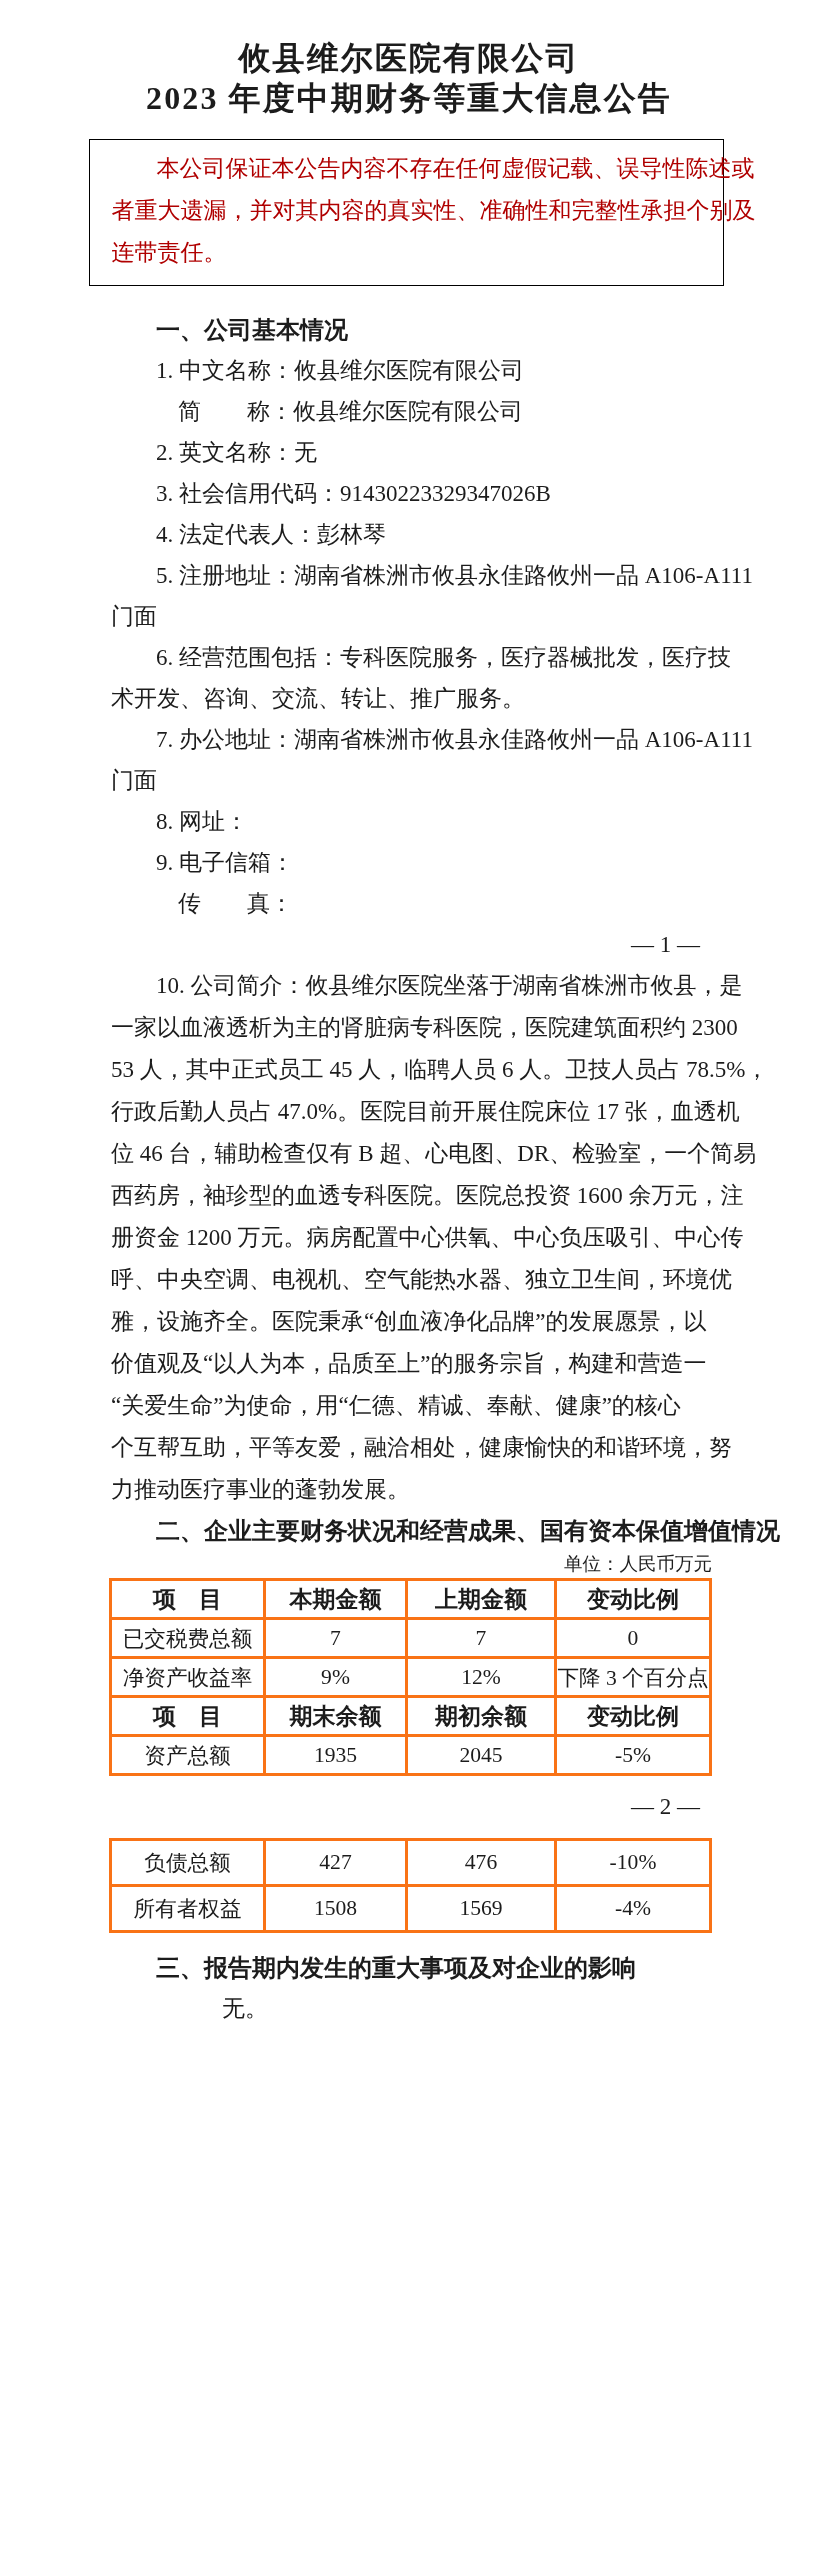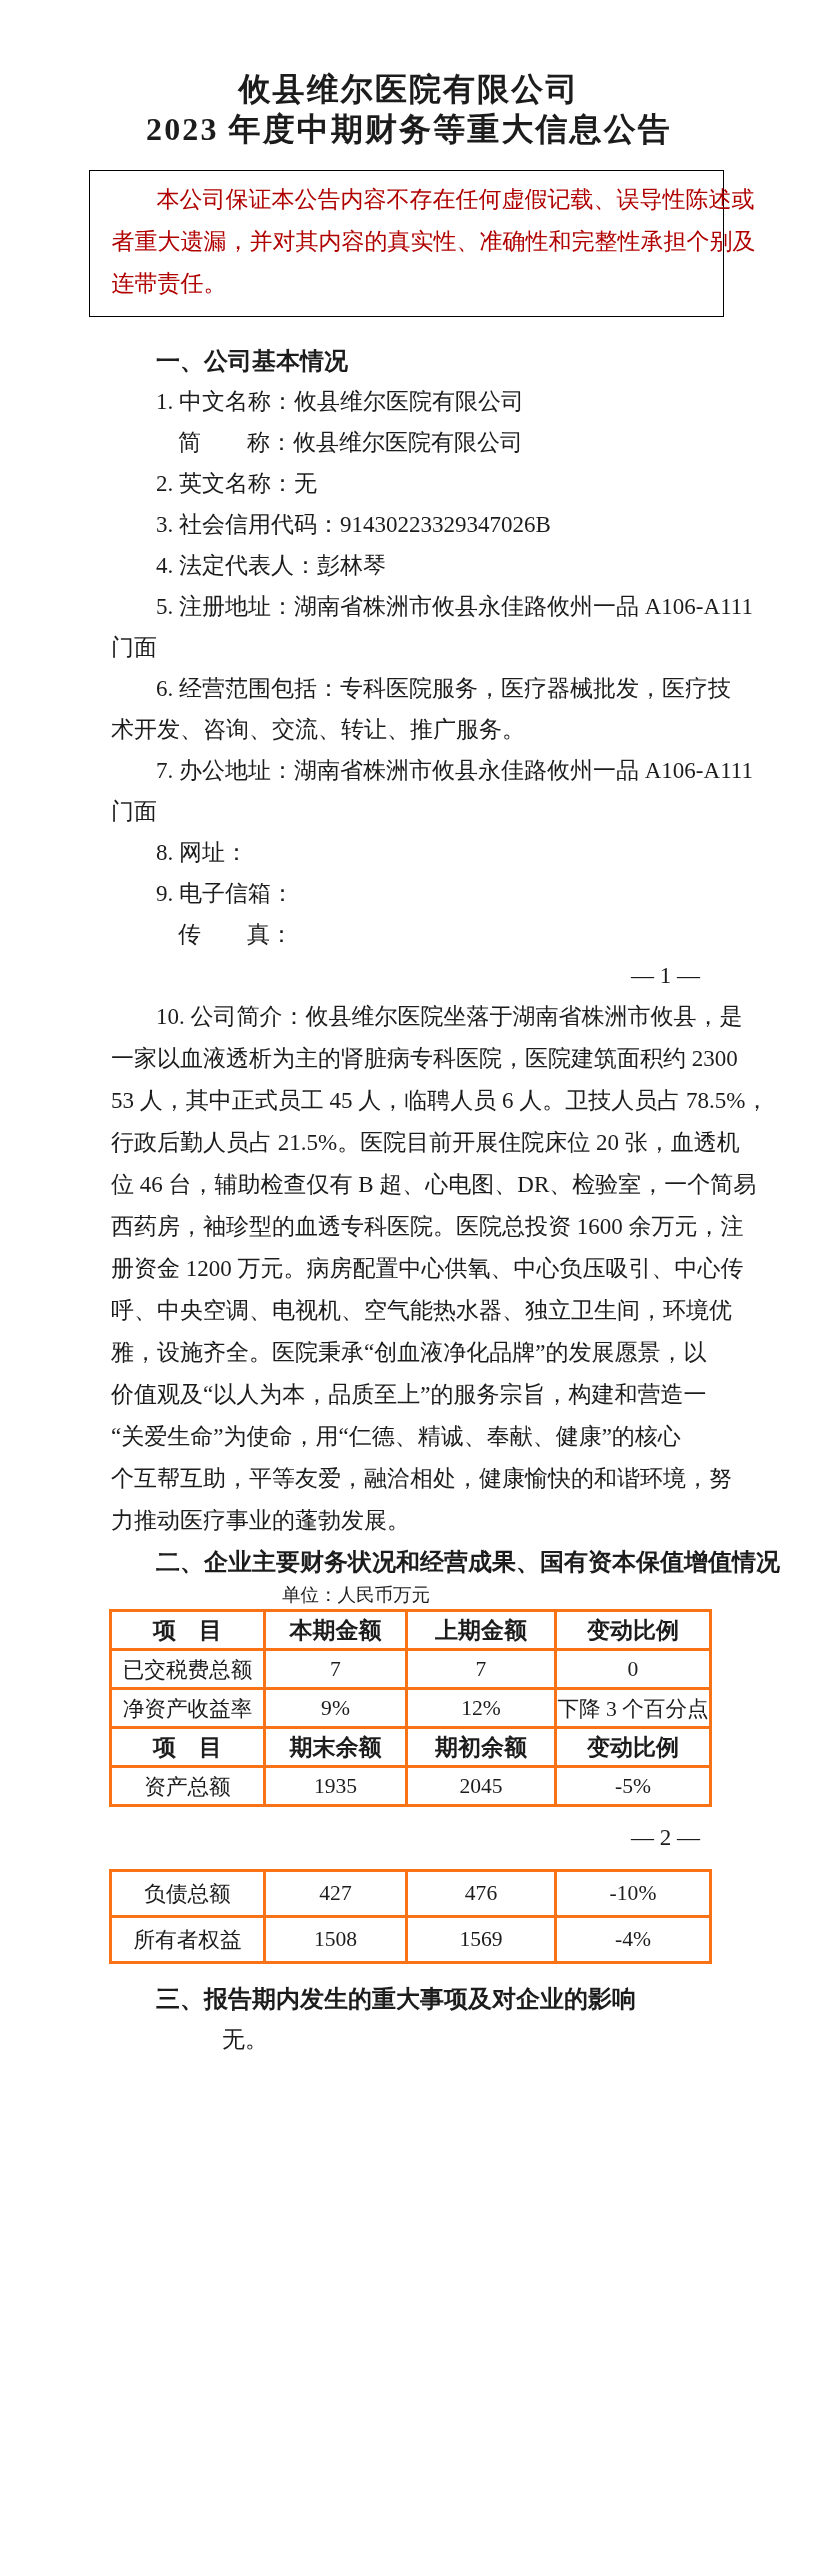--- a/index.html
+++ b/index.html
@@ -14,21 +14,21 @@
     overflow:hidden;
   }
   .title{
     text-align:center;
     font-weight:bold;
     font-size:32px;
     line-height:40px;
     letter-spacing:2.1px;
     white-space:nowrap;
   }
-  .title-first{padding-top:69px;}
+  .title-first{padding-top:38px;}
   .disclaimer{
     box-sizing:border-box;
     margin:20.6px 93px 0 89px;
     width:635px;
     border:1.5px solid #000000;
     padding:8.2px 21.6px 11.3px 21.6px;
     color:#b00000;
     line-height:42px;
     font-size:23px;
   }
@@ -50,21 +50,21 @@
     text-align:right;
     padding-right:118px;
     height:41px;
     line-height:41px;
     white-space:nowrap;
   }
   .profile-block{margin-left:111px;}
   .profile-block .line{height:42px;line-height:42px;}
   .sec2{margin-top:0;}
   .unit-note{
-    text-align:center;
+    text-align:right;
     padding-right:106px;
     font-size:18.5px;
     height:27px;
     line-height:27px;
     white-space:nowrap;
   }
   table.fin{
     border-collapse:collapse;
     margin-left:109px;
     width:588px;
@@ -123,21 +123,21 @@
     <div class="line indent">9. 电子信箱：</div>
     <div class="line indent2">传　　真：</div>
   </div>
 
   <div class="pagenum">— 1 —</div>
 
   <div class="profile-block">
     <div class="line indent">10. 公司简介：攸县维尔医院坐落于湖南省株洲市攸县，是</div>
     <div class="line">一家以血液透析为主的肾脏病专科医院，医院建筑面积约 2300</div>
     <div class="line">53 人，其中正式员工 45 人，临聘人员 6 人。卫技人员占 78.5%，</div>
-    <div class="line">行政后勤人员占 21.5%。医院目前开展住院床位 20 张，血透机</div>
+    <div class="line">行政后勤人员占 47.0%。医院目前开展住院床位 17 张，血透机</div>
     <div class="line">位 46 台，辅助检查仅有 B 超、心电图、DR、检验室，一个简易</div>
     <div class="line">西药房，袖珍型的血透专科医院。医院总投资 1600 余万元，注</div>
     <div class="line">册资金 1200 万元。病房配置中心供氧、中心负压吸引、中心传</div>
     <div class="line">呼、中央空调、电视机、空气能热水器、独立卫生间，环境优</div>
     <div class="line">雅，设施齐全。医院秉承“创血液净化品牌”的发展愿景，以</div>
     <div class="line">价值观及“以人为本，品质至上”的服务宗旨，构建和营造一</div>
     <div class="line">“关爱生命”为使命，用“仁德、精诚、奉献、健康”的核心</div>
     <div class="line">个互帮互助，平等友爱，融洽相处，健康愉快的和谐环境，努</div>
     <div class="line">力推动医疗事业的蓬勃发展。</div>
   </div>

